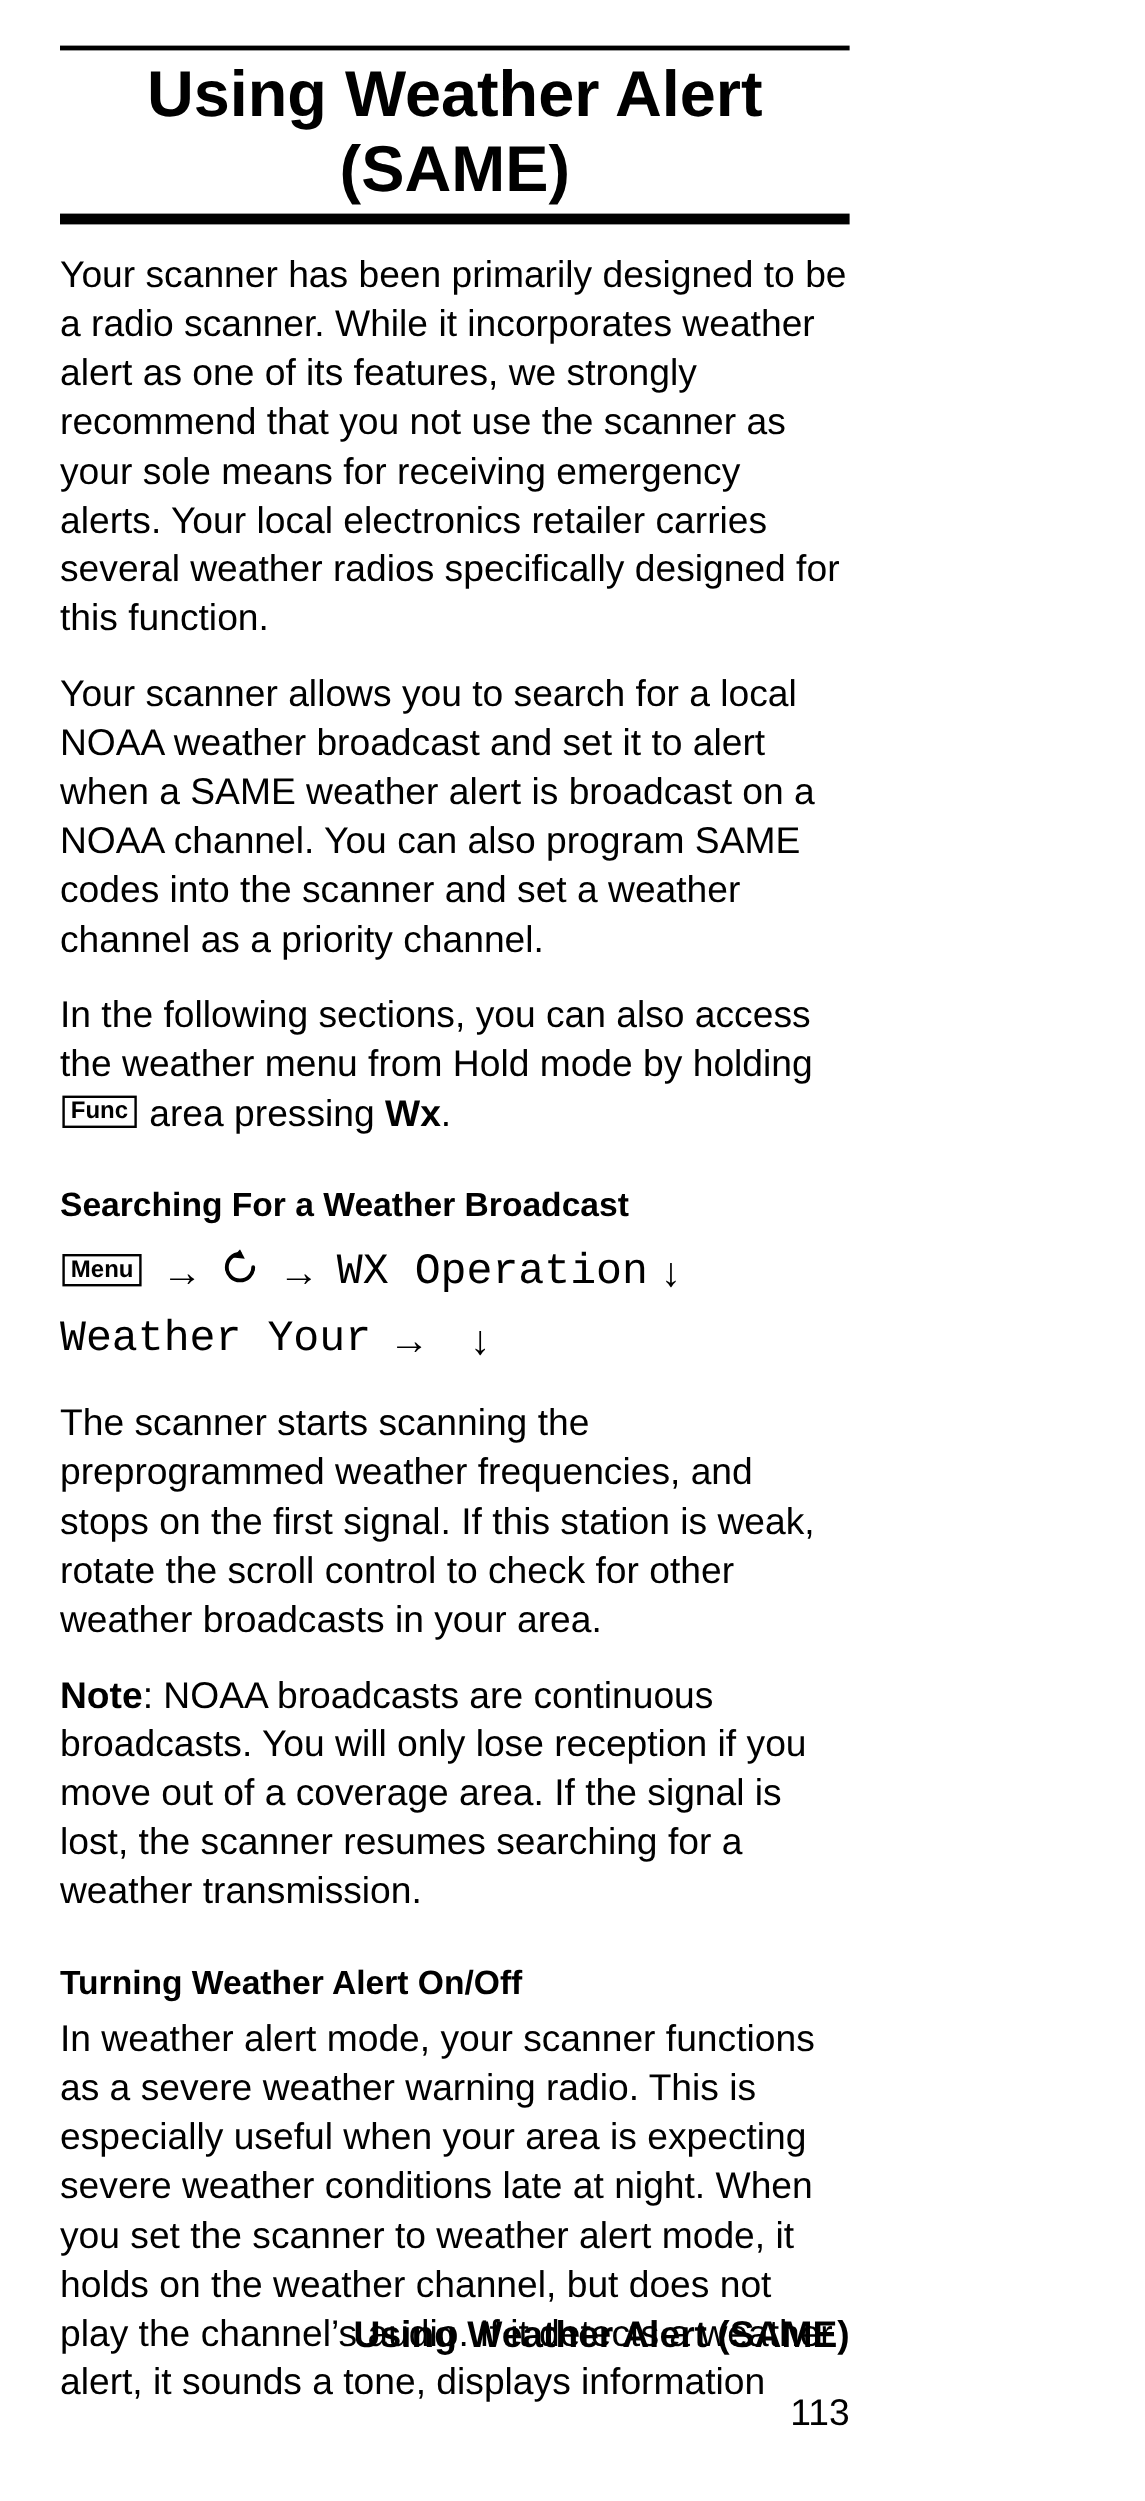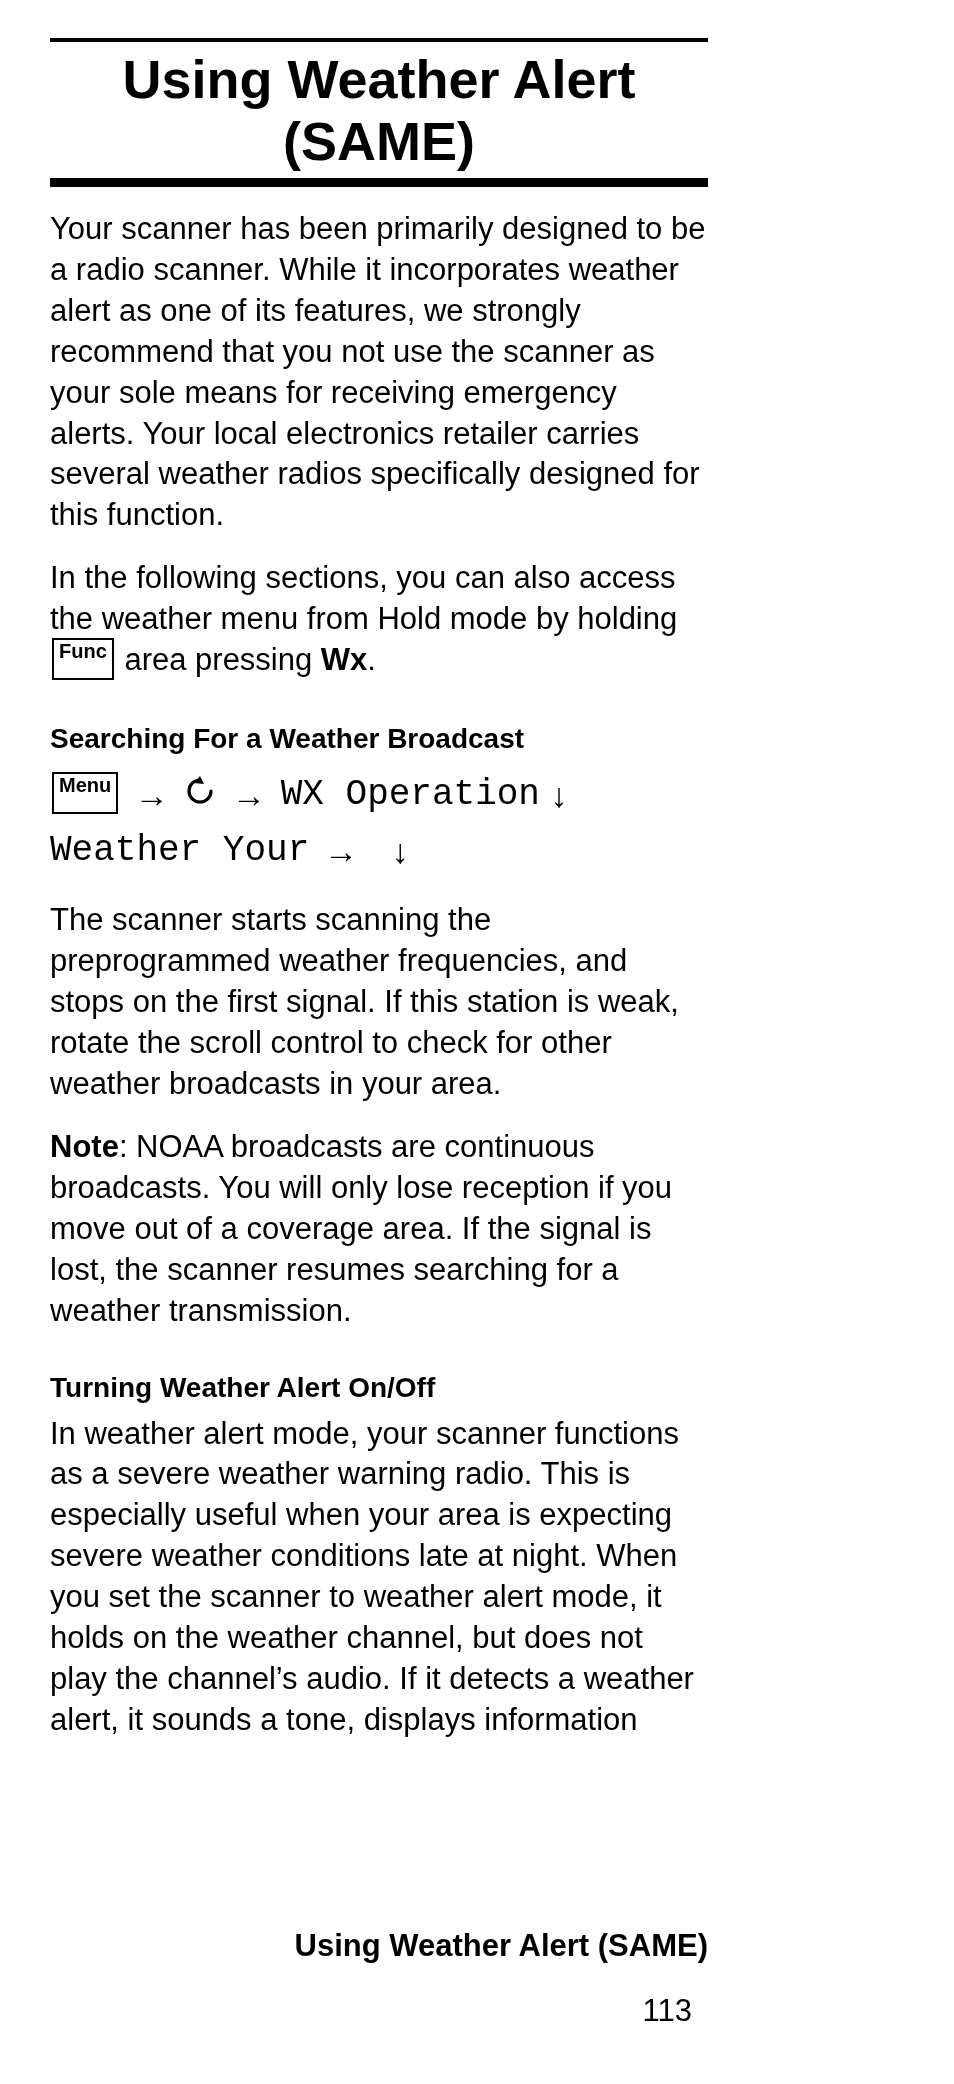--- a/index.html
+++ b/index.html
@@ -70,53 +70,54 @@
     display: inline-block;
     vertical-align: middle;
     margin: 0 2px;
   }
   .keycap {
     display: inline-block;
     border: 2px solid #000;
     font-family: Arial, Helvetica, sans-serif;
     font-weight: bold;
     font-size: 20px;
-    padding: 0px 5px 16px 5px;
+    padding: 0px 5px 1px 5px;
     line-height: 1.1;
     vertical-align: middle;
     position: relative;
     top: -3px;
     margin: 0 2px;
   }
   .bold { font-weight: bold; margin-top: 44px; }
   .footer-title {
     position: absolute;
     bottom: 120px;
     right: 50px;
     font-size: 31px;
     font-weight: bold;
   }
   .footer-pagenum {
     position: absolute;
     bottom: 55px;
-    right: 66px;
+    right: 50px;
     font-size: 31px;
   }
 </style>
 </head>
 <body>
 
 <div class="page">
 
   <div class="top-rule-a"></div>
   <div class="chapter-title">Using Weather Alert (SAME)</div>
   <div class="top-rule-b"></div>
 
   <div class="body-text">Your scanner has been primarily designed to be a radio scanner. While it incorporates weather alert as one of its features, we strongly recommend that you not use the scanner as your sole means for receiving emergency alerts. Your local electronics retailer carries several weather radios specifically designed for this function.</div>
 
+  <div class="body-text">Your scanner allows you to search for a local NOAA weather broadcast and set it to alert when a SAME weather alert is broadcast on a NOAA channel. You can also program SAME codes into the scanner and set a weather channel as a priority channel.</div>
 
   <div class="body-text">
     <span>In the following sections, you can also access the weather menu from Hold mode by holding </span>
     <span class="keycap">Func</span>
     <span> area pressing </span><span class="bold">Wx</span><span>.</span>
   </div>
 
   <div class="section-h">Searching For a Weather Broadcast</div>
 
   <div class="nav-line">

